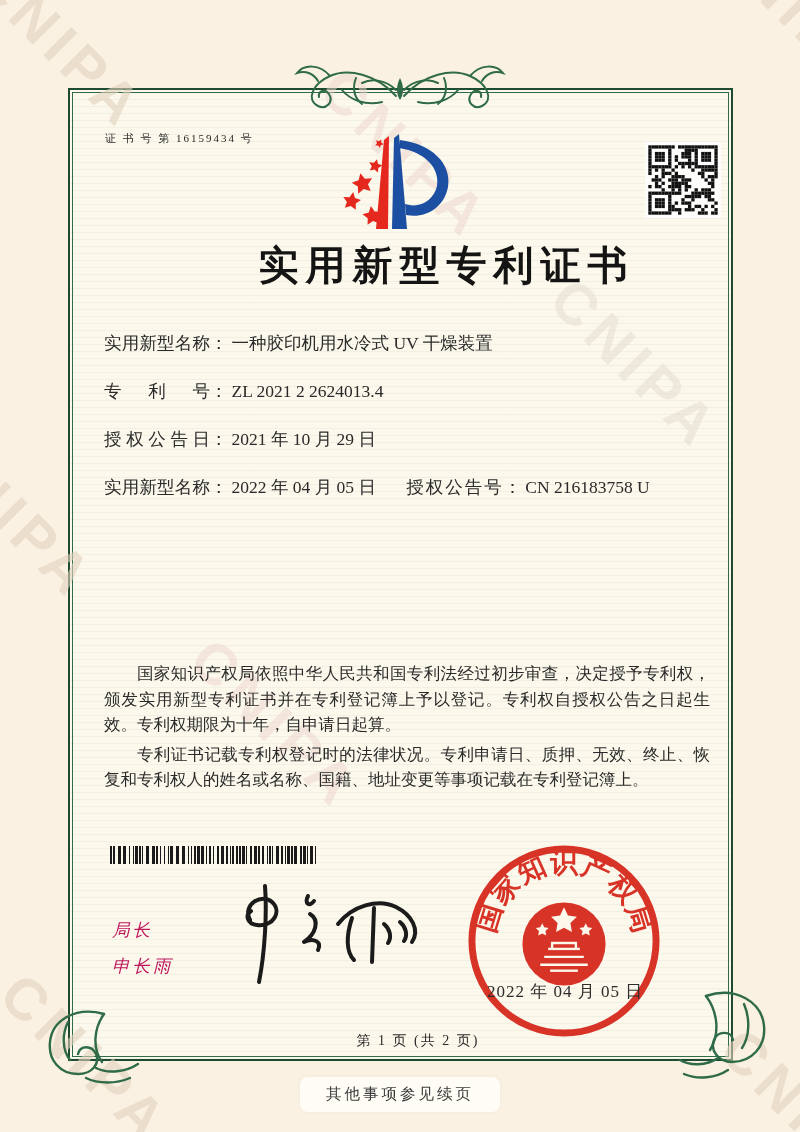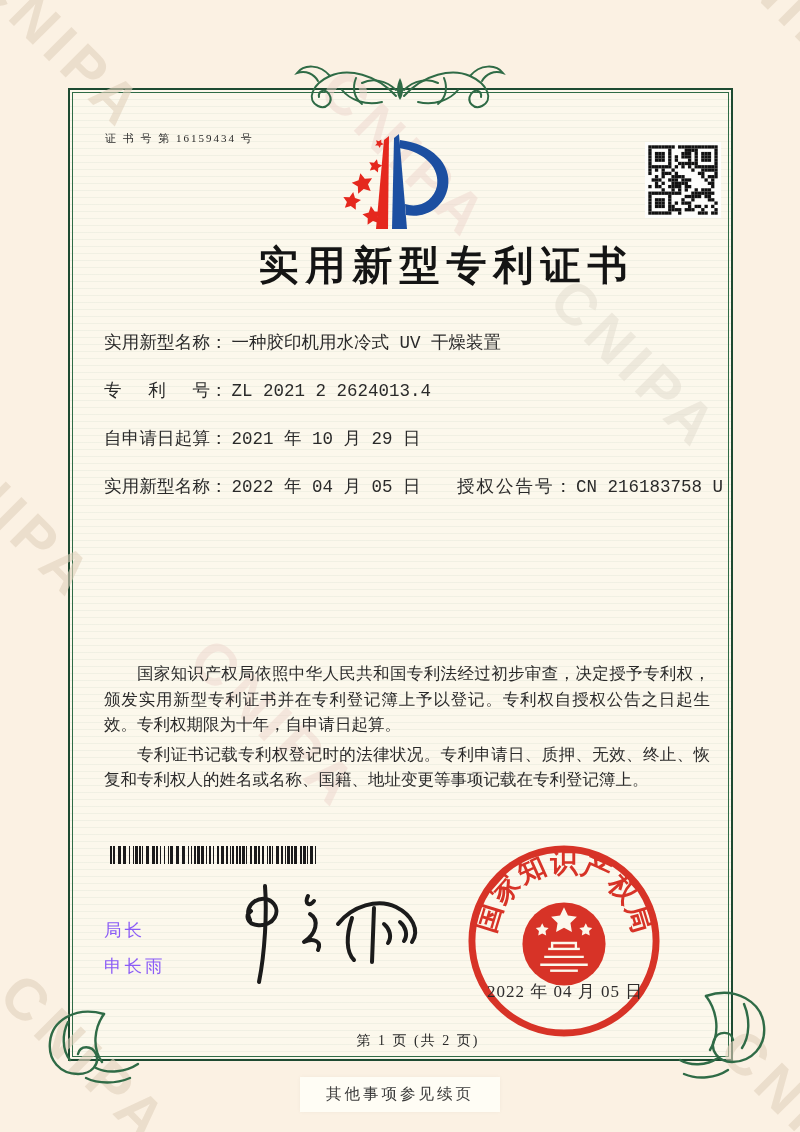--- a/index.html
+++ b/index.html
@@ -27,40 +27,40 @@
     content:"";position:absolute;inset:2px;border:1px solid #2f6b46;pointer-events:none;
   }
   .abs{position:absolute;z-index:3;}
   #cert-no{left:105px;top:131px;font-size:11px;letter-spacing:2px;}
   #logo{left:332px;top:130px;}
   #qr{left:645px;top:142px;width:76px;height:76px;background:#fdfdfb;}
   #title{
     left:68px;top:238px;width:757px;text-align:center;
     font-size:40px;font-weight:bold;letter-spacing:7px;color:#141414;font-family:Liberation Serif, serif;
   }
-  #rows{left:104px;top:330px;width:600px;display:flex;flex-direction:column;gap:21px;font-family:Liberation Mono, monospace;}
+  #rows{left:104px;top:330px;width:600px;display:flex;flex-direction:column;gap:21px;}
   .row{font-size:17.5px;line-height:27px;white-space:nowrap;}
   .lbl{display:inline-block;width:106px;text-align:justify;text-align-last:justify;}
   .colon{display:inline-block;margin-right:4px;}
   .pair2{margin-left:26px;margin-top:24px;}
   .pair2 .lbl{width:auto;letter-spacing:2px;}
   #paras{left:100px;top:657px;width:614px;font-size:16.5px;line-height:25.5px;text-align:justify;}
   #paras p{margin:4px;text-indent:2em;}
   #barcode{left:110px;top:846px;width:208px;height:18px;}
-  #sig-block{left:104px;top:912px;font-size:17.5px;line-height:36px;letter-spacing:3px;
-             font-family:"Liberation Sans","DejaVu Sans",sans-serif;color:#8b5cf6;}
+  #sig-block{left:112px;top:912px;font-size:17.5px;line-height:36px;letter-spacing:3px;
+             font-family:"Liberation Sans","DejaVu Sans",sans-serif;color:#be185d;font-style:italic;}
   #signature{left:222px;top:880px;}
   #seal{left:465px;top:842px;width:198px;height:198px;opacity:.95;}
   #seal-date{left:468px;top:980px;width:194px;text-align:center;font-size:17px;
              letter-spacing:1px;color:#2e2c2c;z-index:4;}
   #page-num{left:52px;top:1032px;width:732px;text-align:center;font-size:14px;letter-spacing:2px;}
   #note-box{
     left:50%;top:1077px;transform:translateX(-50%);
     background:#fffdf5;padding:7px 26px;font-size:15.5px;letter-spacing:3px;color:#3a3a3a;
-    box-shadow:0 0 4px rgba(0,0,0,0.04);z-index:3;
+    box-shadow:0 0 4px rgba(0,0,0,0.04);z-index:3;border-radius:8px;
   }
   svg{display:block;}
 </style>
 </head>
 <body>
 
 <div class="wm" style="left:-45px;top:10px;">CNIPA</div>
 <div class="wm" style="left:690px;top:-25px;">CNIPA</div>
 <div class="wm pink" style="left:300px;top:120px;">CNIPA</div>
 <div class="wm grey" style="left:530px;top:330px;">CNIPA</div>
@@ -372,21 +372,21 @@
 <div class="abs" id="title">实用新型专利证书</div>
 
 <div class="abs" id="rows">
   <div class="row">
     <span class="lbl">实用新型名称</span><span class="colon">：</span><span class="val">一种胶印机用水冷式 UV 干燥装置</span>
   </div>
   <div class="row">
     <span class="lbl">专利号</span><span class="colon">：</span><span class="val">ZL 2021 2 2624013.4</span>
   </div>
   <div class="row">
-    <span class="lbl">自申请日起算</span><span class="colon">：</span><span class="val">2021 年 10 月 29 日</span>
+    <span class="lbl">授权公告日</span><span class="colon">：</span><span class="val">2021 年 10 月 29 日</span>
   </div>
   <div class="row">
     <span><span class="lbl">实用新型名称</span><span class="colon">：</span><span class="val">2022 年 04 月 05 日</span></span>
     <span class="pair2"><span class="lbl">授权公告号</span><span class="colon">：</span><span class="val">CN 216183758 U</span></span>
   </div>
 </div>
 
 <div class="abs" id="paras">
   <p>国家知识产权局依照中华人民共和国专利法经过初步审查，决定授予专利权，颁发实用新型专利证书并在专利登记簿上予以登记。专利权自授权公告之日起生效。专利权期限为十年，自申请日起算。</p>
   <p>专利证书记载专利权登记时的法律状况。专利申请日、质押、无效、终止、恢复和专利权人的姓名或名称、国籍、地址变更等事项记载在专利登记簿上。</p>

